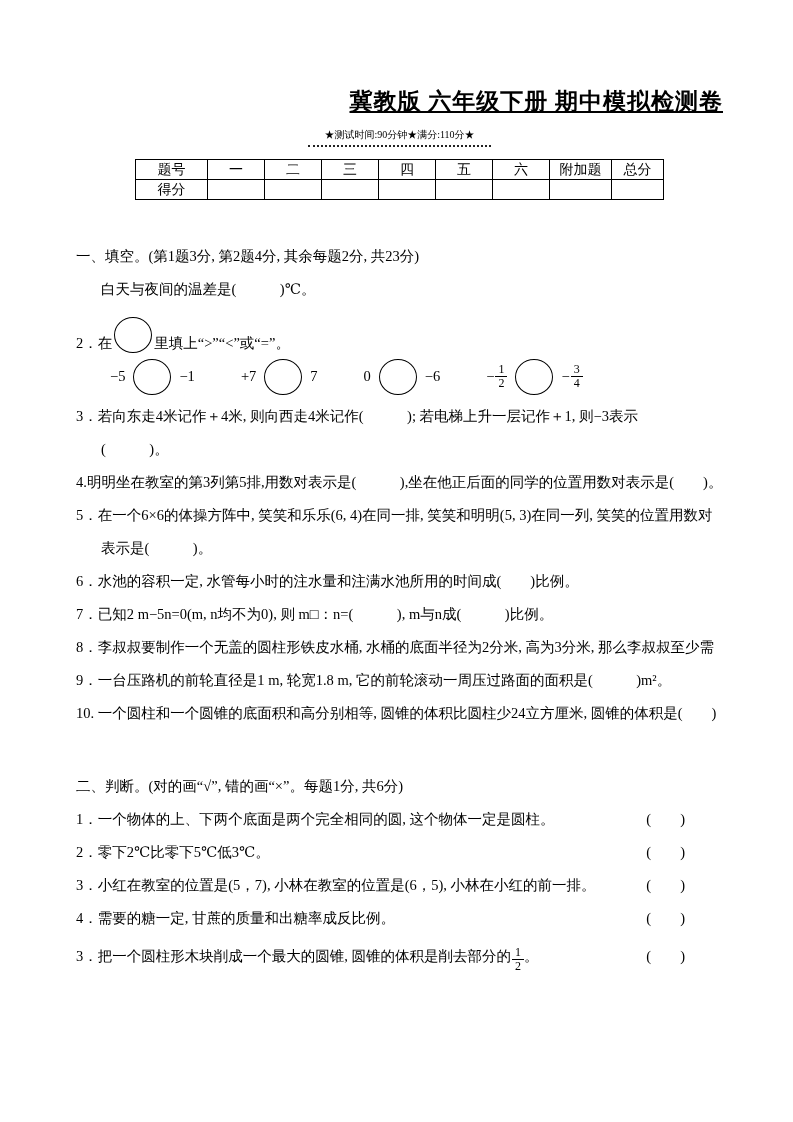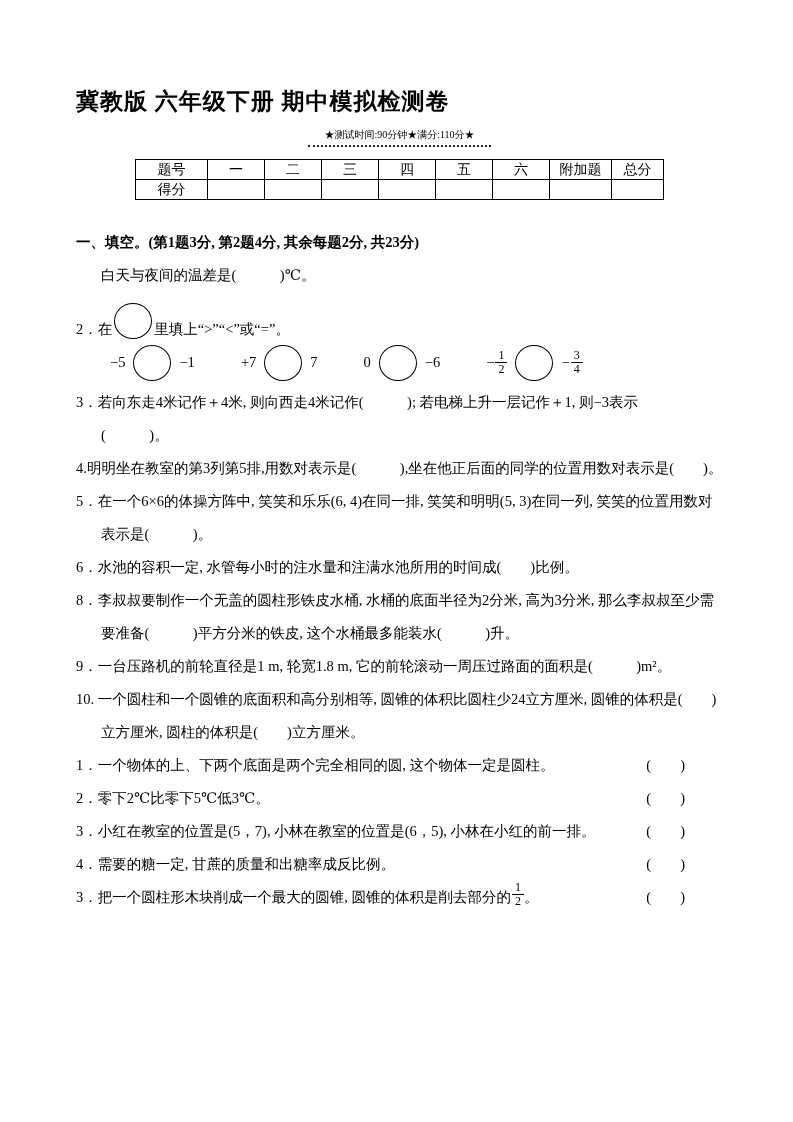--- a/index.html
+++ b/index.html
@@ -5,48 +5,48 @@
   * { margin: 0; padding: 0; box-sizing: border-box; }
   html, body { background: #ffffff; }
   body {
     width: 793px; height: 1122px;
     font-family: "Liberation Serif", "DejaVu Serif", serif;
     color: #000; font-size: 14.5px;
     overflow: hidden;
   }
   .page { width: 793px; height: 1122px; padding: 86px 70px 0 76px; }
 
-  .title { text-align: left; font-size: 23px; font-weight: bold; letter-spacing: 1px; margin-bottom: 8px; }
+  .title { text-align: right; font-size: 23px; font-weight: bold; letter-spacing: 1px; margin-bottom: 8px; text-decoration: underline; }
   .subtitle-wrap { text-align: center; margin-bottom: 9px; }
   .subtitle { display: inline-block; font-size: 10px; border-bottom: 2px dotted #222; padding: 0 16px 3px 16px; }
 
   table.score-table { border-collapse: collapse; margin: 12px auto; table-layout: fixed; width: 528px; font-size: 14px; }
   table.score-table td { border: 1px solid #000; height: 20px; text-align: center; padding: 0 2px; overflow: hidden; }
 
-  .sec-heading { margin-top: 26px; font-weight: bold; }
+  .sec-heading { margin-top: 40px; }
   .line { white-space: nowrap; line-height: 33px; height: 33px; overflow: hidden; }
   .cont { padding-left: 25px; }
 
   .circle {
     display: inline-block; width: 38px; height: 36px;
     border: 1px solid #000; border-radius: 50%;
     background: #fff; flex: none;
   }
   .q2-line { display: flex; align-items: flex-end; height: 47px; white-space: nowrap; }
   .q2-line .circle { margin: 0 2px; }
 
   .comp-row { display: flex; align-items: center; height: 47px; margin-left: 34px; column-gap: 46px; white-space: nowrap; }
   .comp { display: flex; align-items: center; gap: 8px; }
 
   .frac { display: inline-flex; align-items: center; }
   .frac .stack { display: inline-flex; flex-direction: column; align-items: center; font-size: 12px; line-height: 13px; margin-left: 1px; }
   .frac .num { border-bottom: 1px solid #000; padding: 0 3px; }
   .frac .den { padding: 0 3px; }
 
-  .judge-item { display: flex; align-items: flex-start; line-height: 33px; height: 33px; white-space: nowrap; }
+  .judge-item { display: flex; align-items: flex-end; line-height: 33px; height: 33px; white-space: nowrap; }
   .judge-item .answer { margin-left: auto; padding-right: 38px; }
   .judge-item.tall { height: 38px; }
 </style>
 </head>
 <body>
 
 <div class="page">
 
   <div class="title">冀教版 六年级下册 期中模拟检测卷</div>
 
@@ -141,31 +141,31 @@
     <div class="line">3．若向东走4米记作＋4米, 则向西走4米记作(　　　); 若电梯上升一层记作＋1, 则−3表示</div>
     <div class="line cont">(　　　)。</div>
 
     <div class="line">4.明明坐在教室的第3列第5排,用数对表示是(　　　),坐在他正后面的同学的位置用数对表示是(　　)。</div>
 
     <div class="line">5．在一个6×6的体操方阵中, 笑笑和乐乐(6, 4)在同一排, 笑笑和明明(5, 3)在同一列, 笑笑的位置用数对</div>
     <div class="line cont">表示是(　　　)。</div>
 
     <div class="line">6．水池的容积一定, 水管每小时的注水量和注满水池所用的时间成(　　)比例。</div>
 
+    <div class="line">7．已知2 m−5n=0(m, n均不为0),  则 m□：n=(　　　), m与n成(　　　)比例。</div>
 
     <div class="line">8．李叔叔要制作一个无盖的圆柱形铁皮水桶, 水桶的底面半径为2分米, 高为3分米, 那么李叔叔至少需</div>
-    <div class="line cont">要准备(　　　)平方分米的铁皮, 这个水桶最多能装水(　　　)升。</div>
 
     <div class="line">9．一台压路机的前轮直径是1 m, 轮宽1.8 m, 它的前轮滚动一周压过路面的面积是(　　　)m²。</div>
 
     <div class="line">10. 一个圆柱和一个圆锥的底面积和高分别相等, 圆锥的体积比圆柱少24立方厘米, 圆锥的体积是(　　)</div>
-    <div class="line cont">立方厘米, 圆柱的体积是(　　)立方厘米。</div>
   </div>
 
   <div class="section">
+    <div class="line sec-heading">二、判断。(对的画“√”, 错的画“×”。每题1分, 共6分)</div>
 
     <div class="judge-item">
       <span>1．一个物体的上、下两个底面是两个完全相同的圆, 这个物体一定是圆柱。</span>
       <span class="answer">(　　)</span>
     </div>
     <div class="judge-item">
       <span>2．零下2℃比零下5℃低3℃。</span>
       <span class="answer">(　　)</span>
     </div>
     <div class="judge-item">

